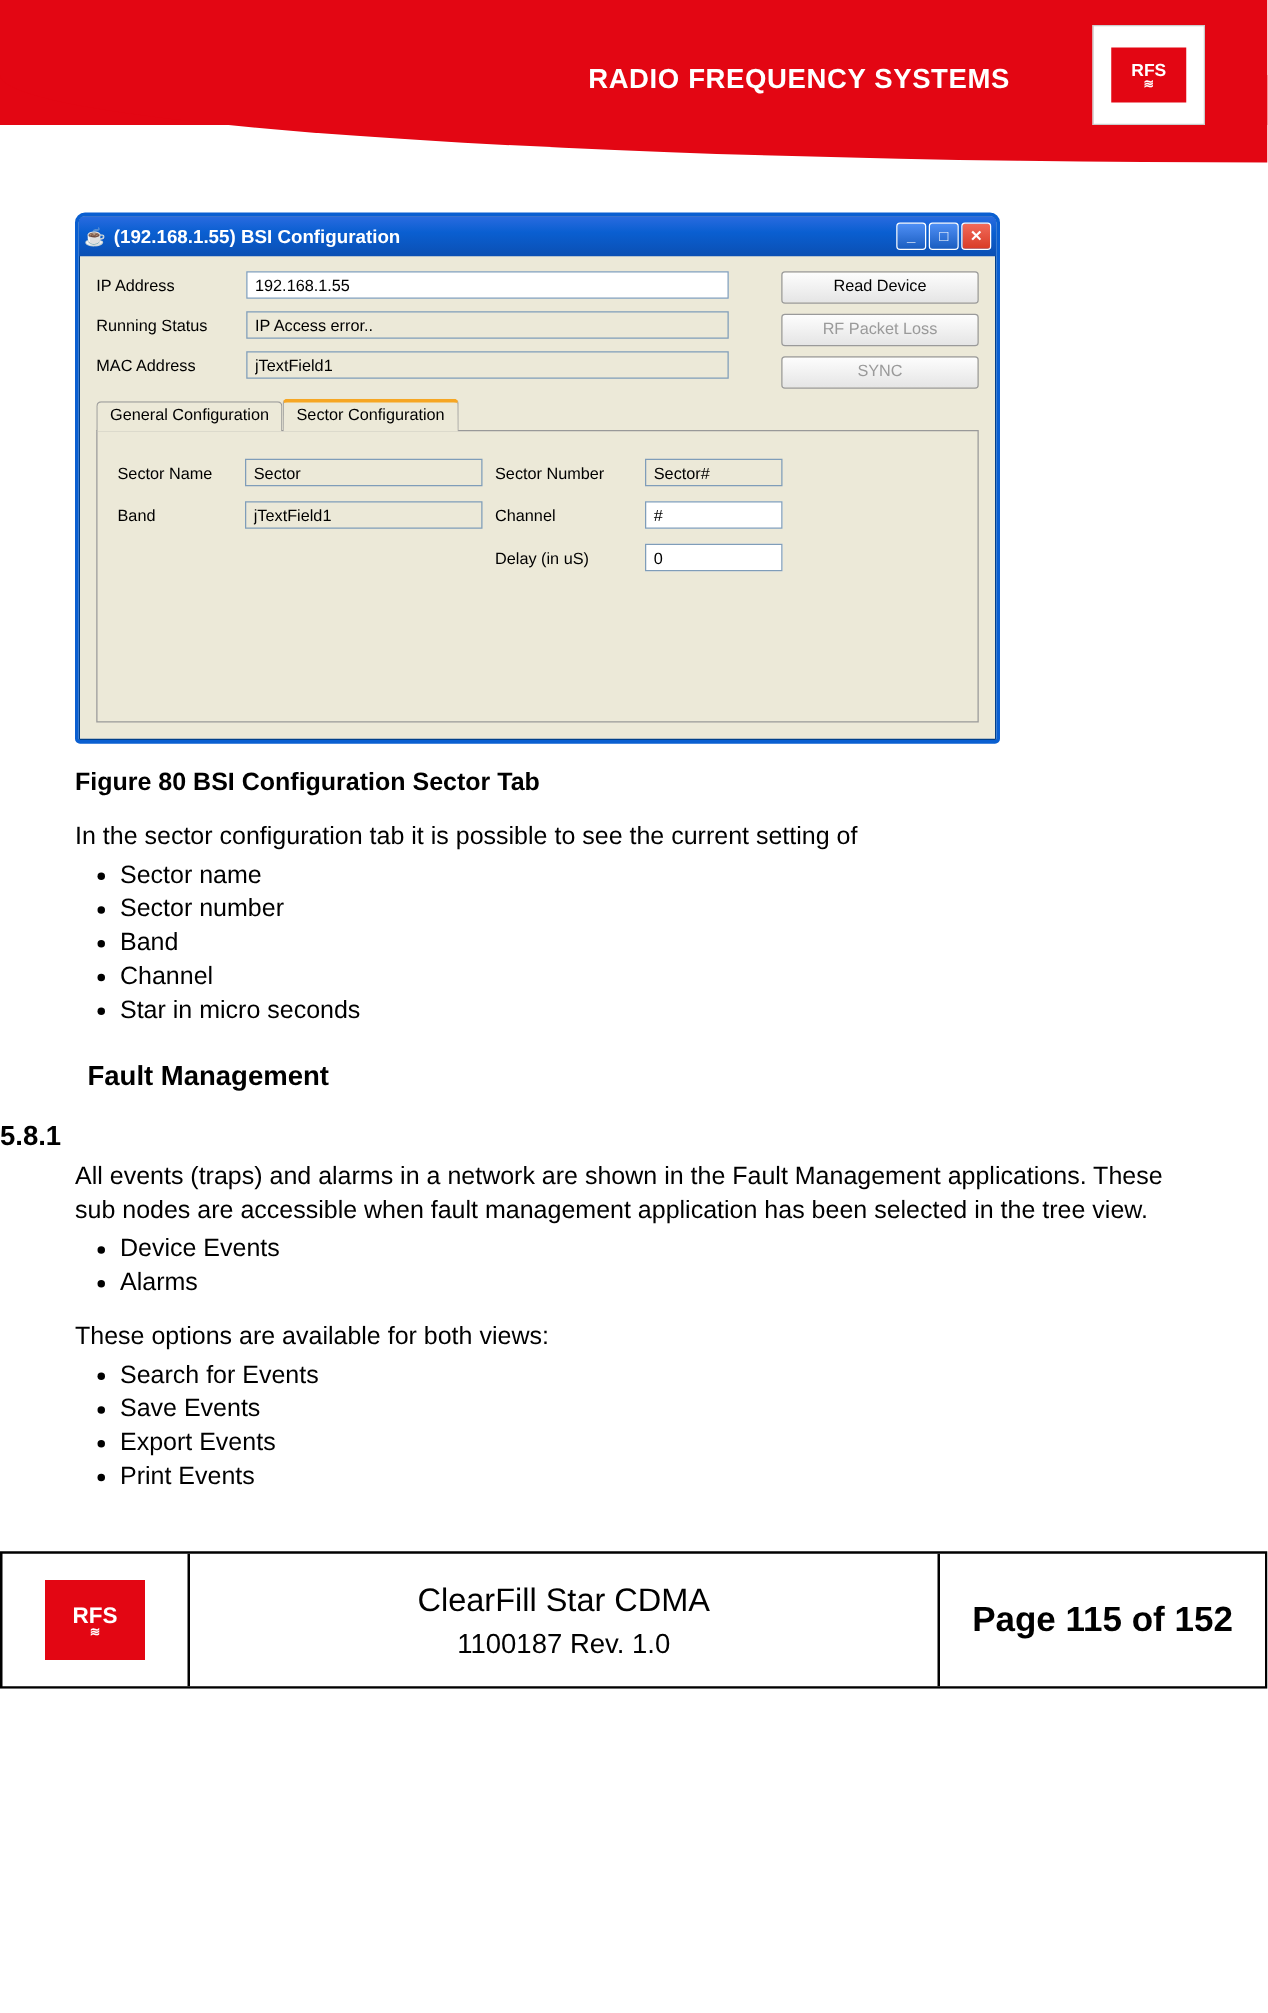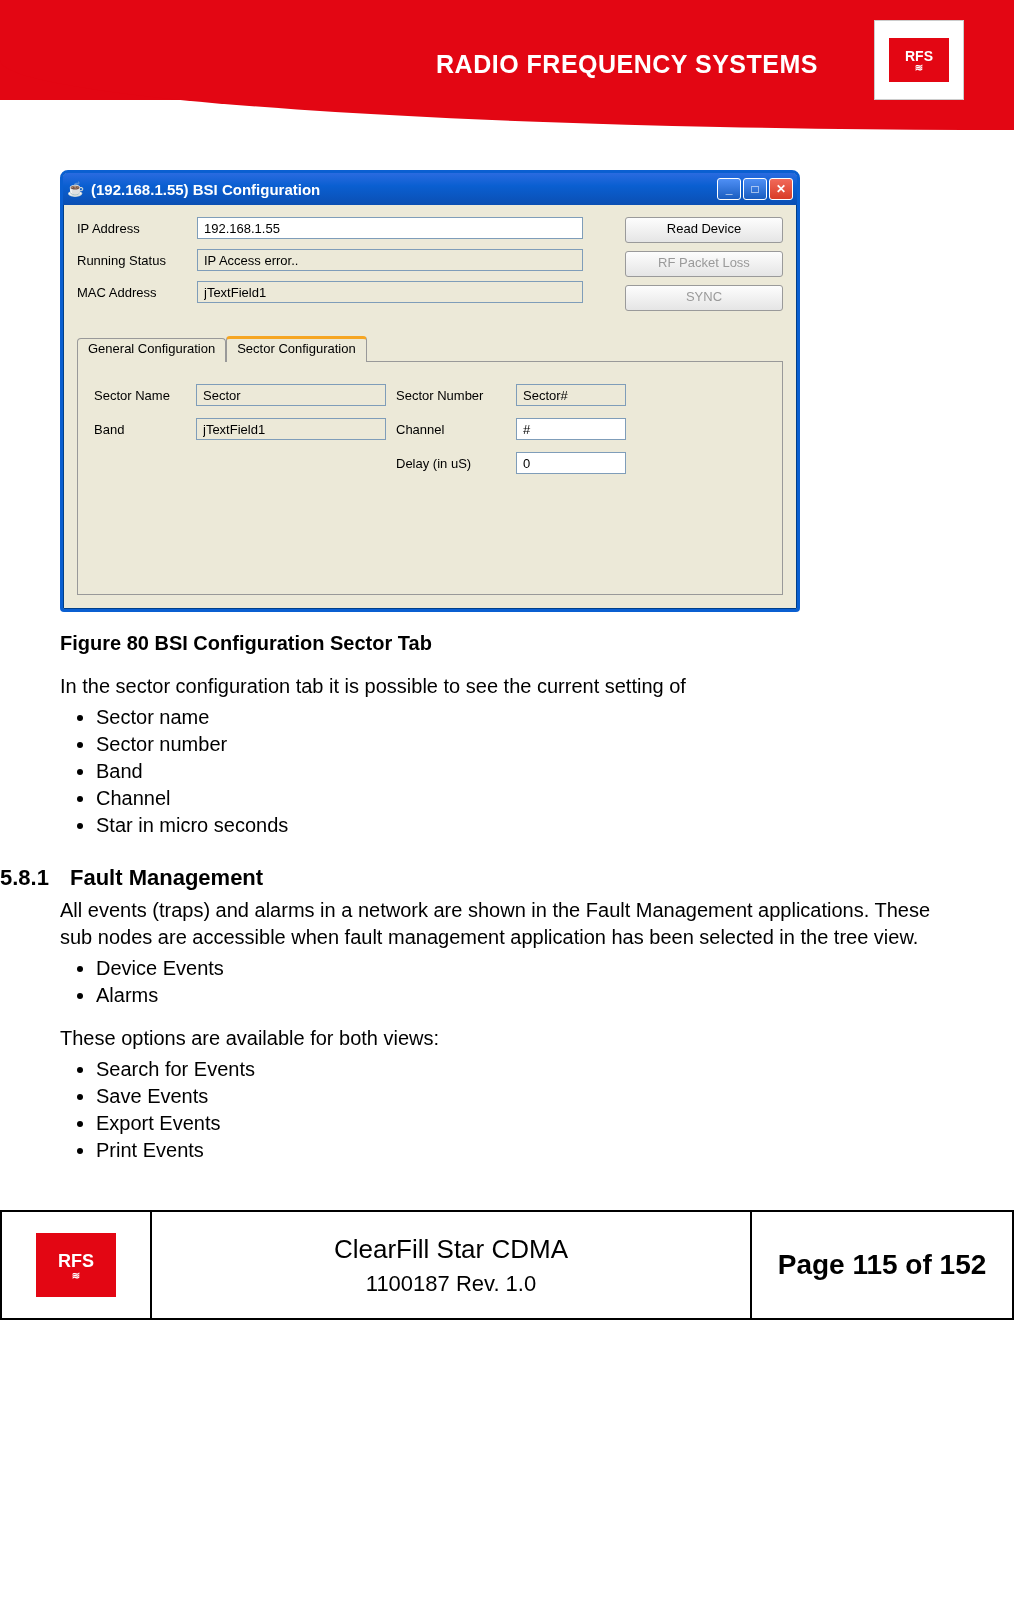--- a/index.html
+++ b/index.html
@@ -16,22 +16,22 @@
   .header-red {
     position: absolute; left: 0; top: 0; right: 0; height: 100px;
     background: #e30613;
   }
   .header-red-curve {
     position: absolute; left: 0; top: 60px; width: 100%; height: 70px;
     background: #e30613;
     border-bottom-left-radius: 100% 70px;
   }
   .header-text {
-    position: absolute; right: 196px; top: 50px;
-    color: #fff; font-weight: bold; font-size: 25px;
+    position: absolute; right: 206px; top: 50px;
+    color: #fff; font-weight: bold; font-size: 22px;
     letter-spacing: 0.5px;
   }
   .rfs-logo-box {
     position: absolute; right: 50px; top: 20px;
     width: 90px; height: 80px;
     background: #fff; border: 1px solid #ccc;
     display: flex; flex-direction: column; align-items: center; justify-content: center;
     font-size: 12px;
   }
   .rfs-logo-red {
@@ -89,42 +89,42 @@
   .txt.ro { background:#ece9d8; }
   .btn {
     height:26px; border:1px solid #9a9a9a; border-radius:3px;
     background: linear-gradient(to bottom,#fdfdfd,#e5e5e5);
     font-size:13px; text-align:center; line-height:22px;
     padding:0 8px;
     margin-left:12px;
   }
   .btn.dis { color:#9a9a9a; }
 
-  .tabs-wrap { margin-top:25px; }
+  .tabs-wrap { margin-top:8px; }
   .tab-strip { display:flex; gap:0; height:24px; }
   .tab {
     padding:2px 10px; border:1px solid #999; border-bottom:none;
     background:#ece9d8; font-size:13px; position:relative;
     border-radius:4px 4px 0 0;
   }
   .tab.active { background:#ece9d8; border-top:3px solid #f6a623; margin-top:-2px; z-index:2; }
   .tab-panel {
     border:1px solid #999; background:#ece9d8;
     margin-top:-1px; padding:22px 16px 120px 16px;
   }
   .sector-grid { display:grid; grid-template-columns: 92px 190px 110px 110px; row-gap:12px; column-gap:10px; align-items:center; font-size:13px; }
   .sector-grid .txt { width:auto; }
 
   
   .caption { font-weight:bold; font-size:20px; margin-top:20px; }
   .para { margin-top:18px; line-height:1.35; }
   ul.bul { margin:6px 0 0 36px; padding:0; }
   ul.bul li { margin-bottom:4px; font-size:20px; }
   .h3 { font-weight:bold; font-size:22px; margin-top:28px; display:flex; }
-  .h3 .num { width:70px; margin-left:-60px; }
+  .h3 .num { width:70px; margin-left:-60px;margin-top:48px; }
 
   
   .footer {
     margin-top:48px; border:2px solid #000;
     display:flex; height:110px;
   }
   .footer .cell { border-right:2px solid #000; display:flex; align-items:center; justify-content:center; flex-direction:column; }
   .footer .cell:last-child { border-right:none; }
   .footer .logo-cell { width:150px; }
   .footer .title-cell { flex:1; font-size:26px; }

